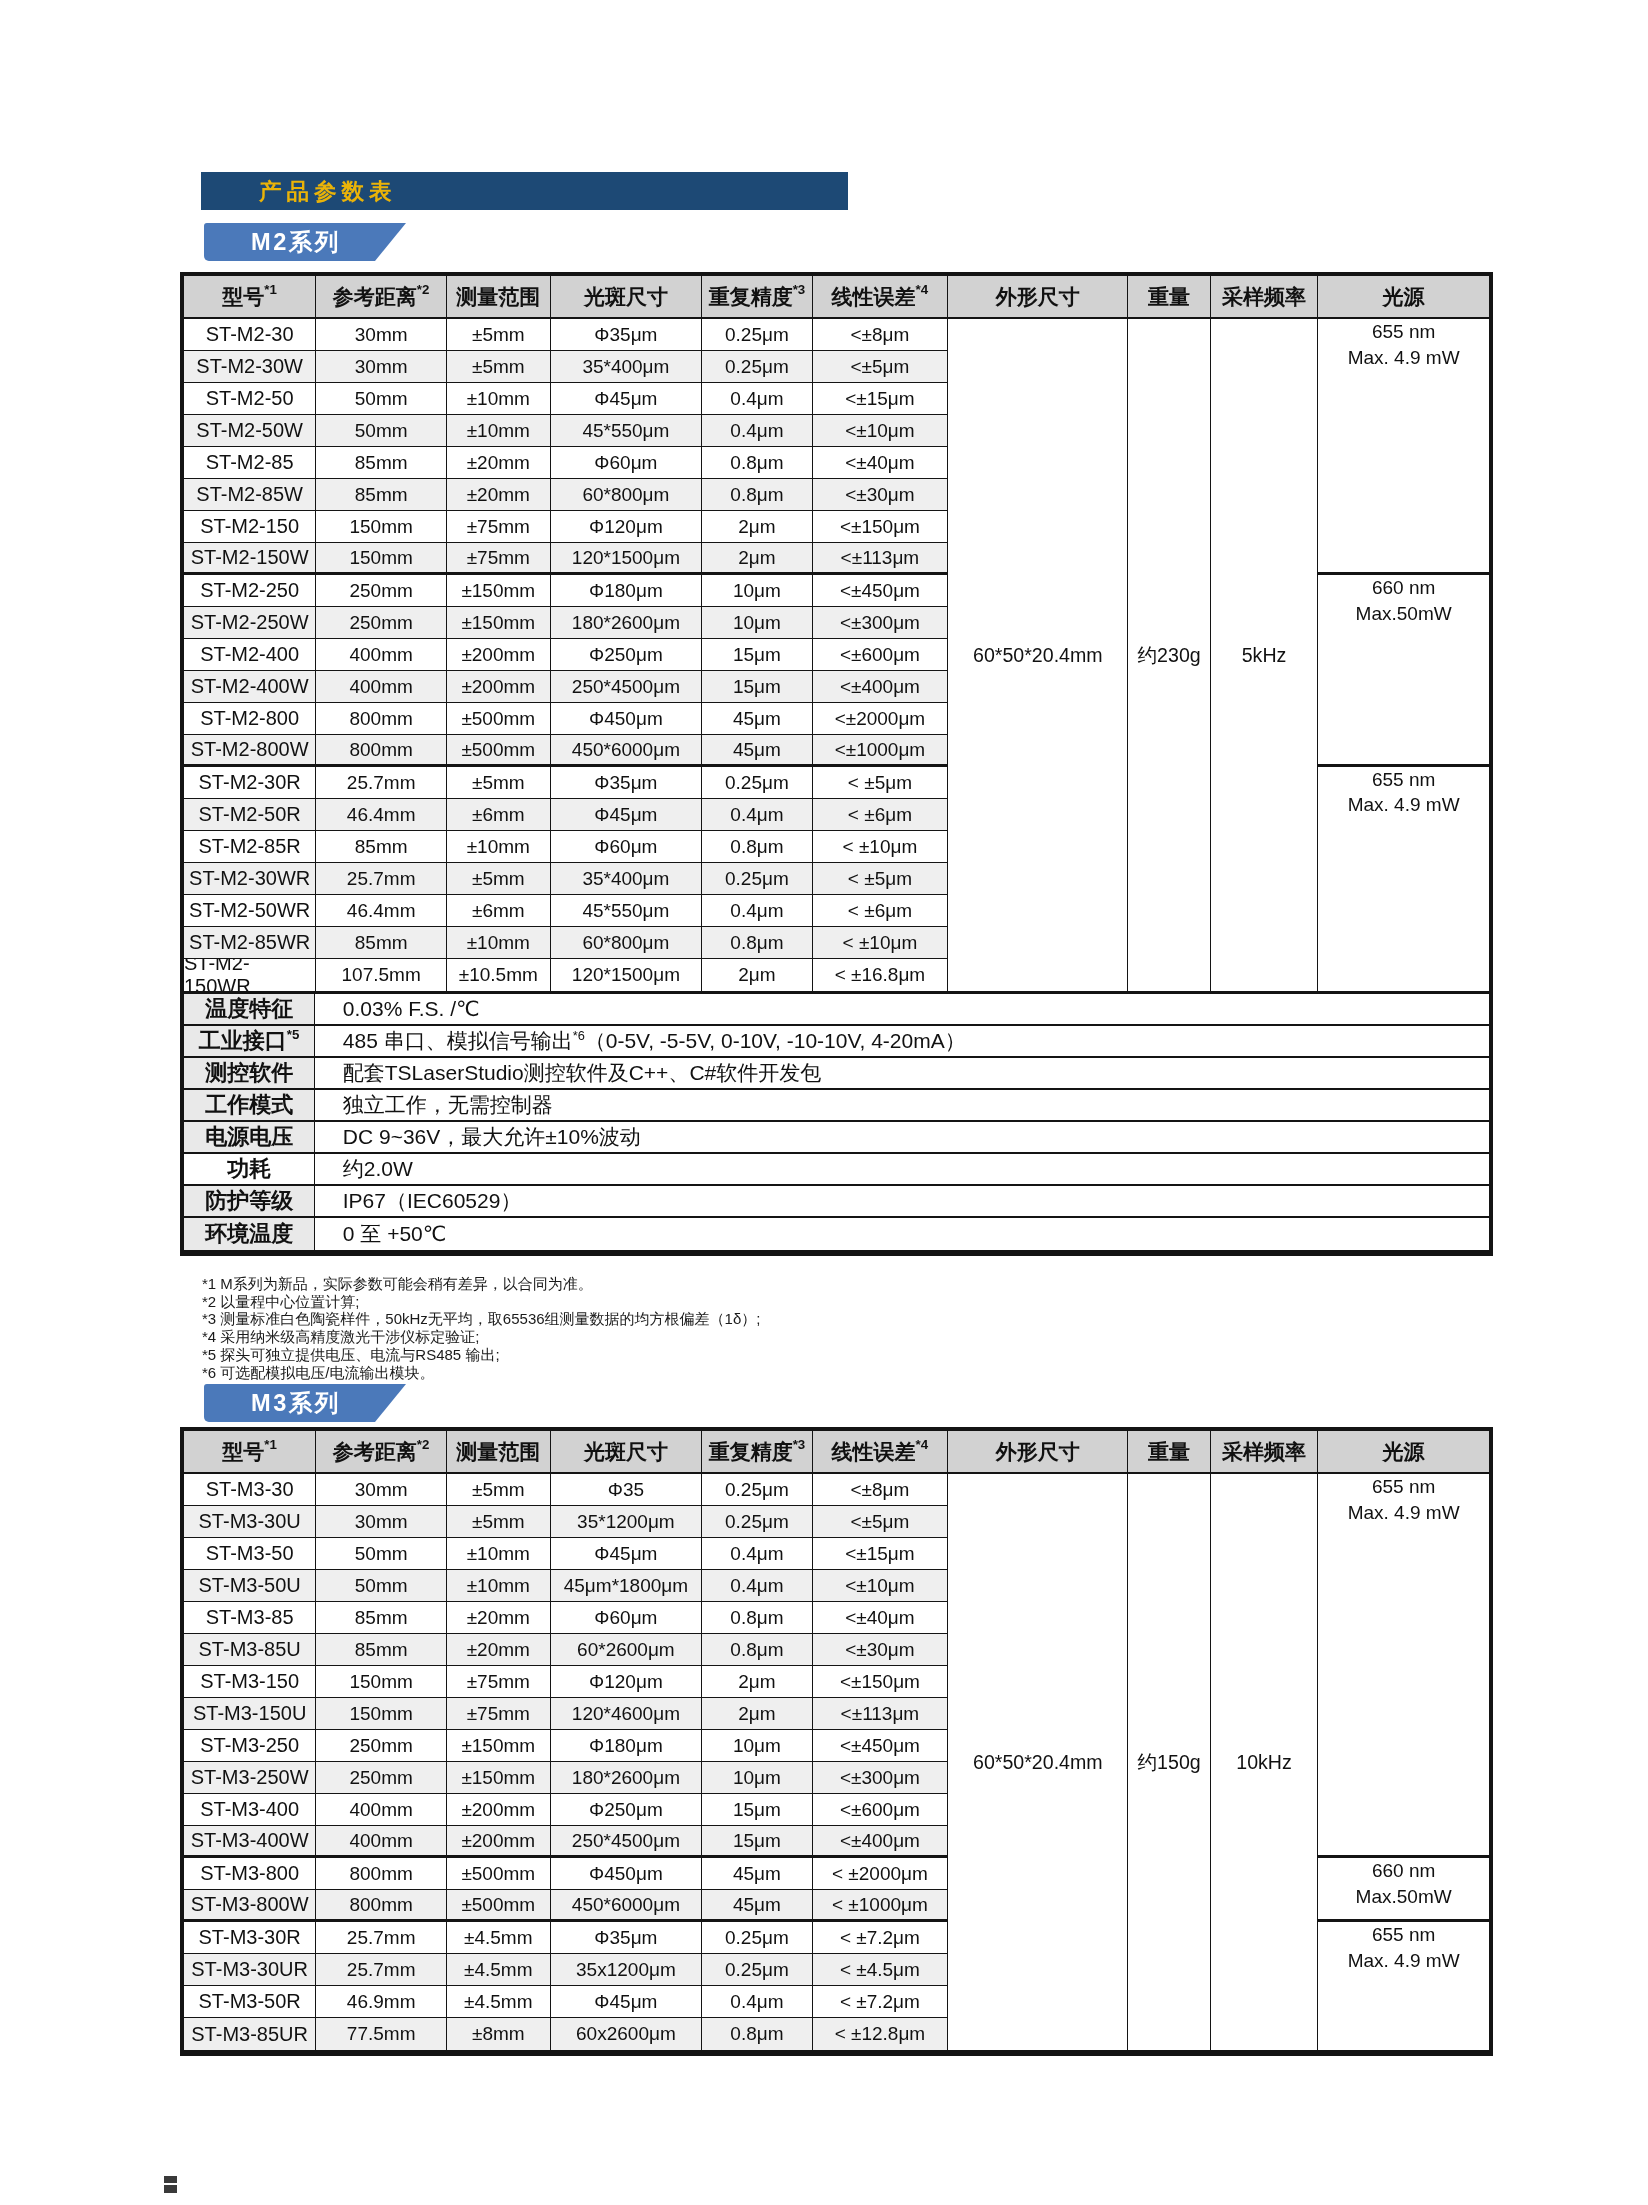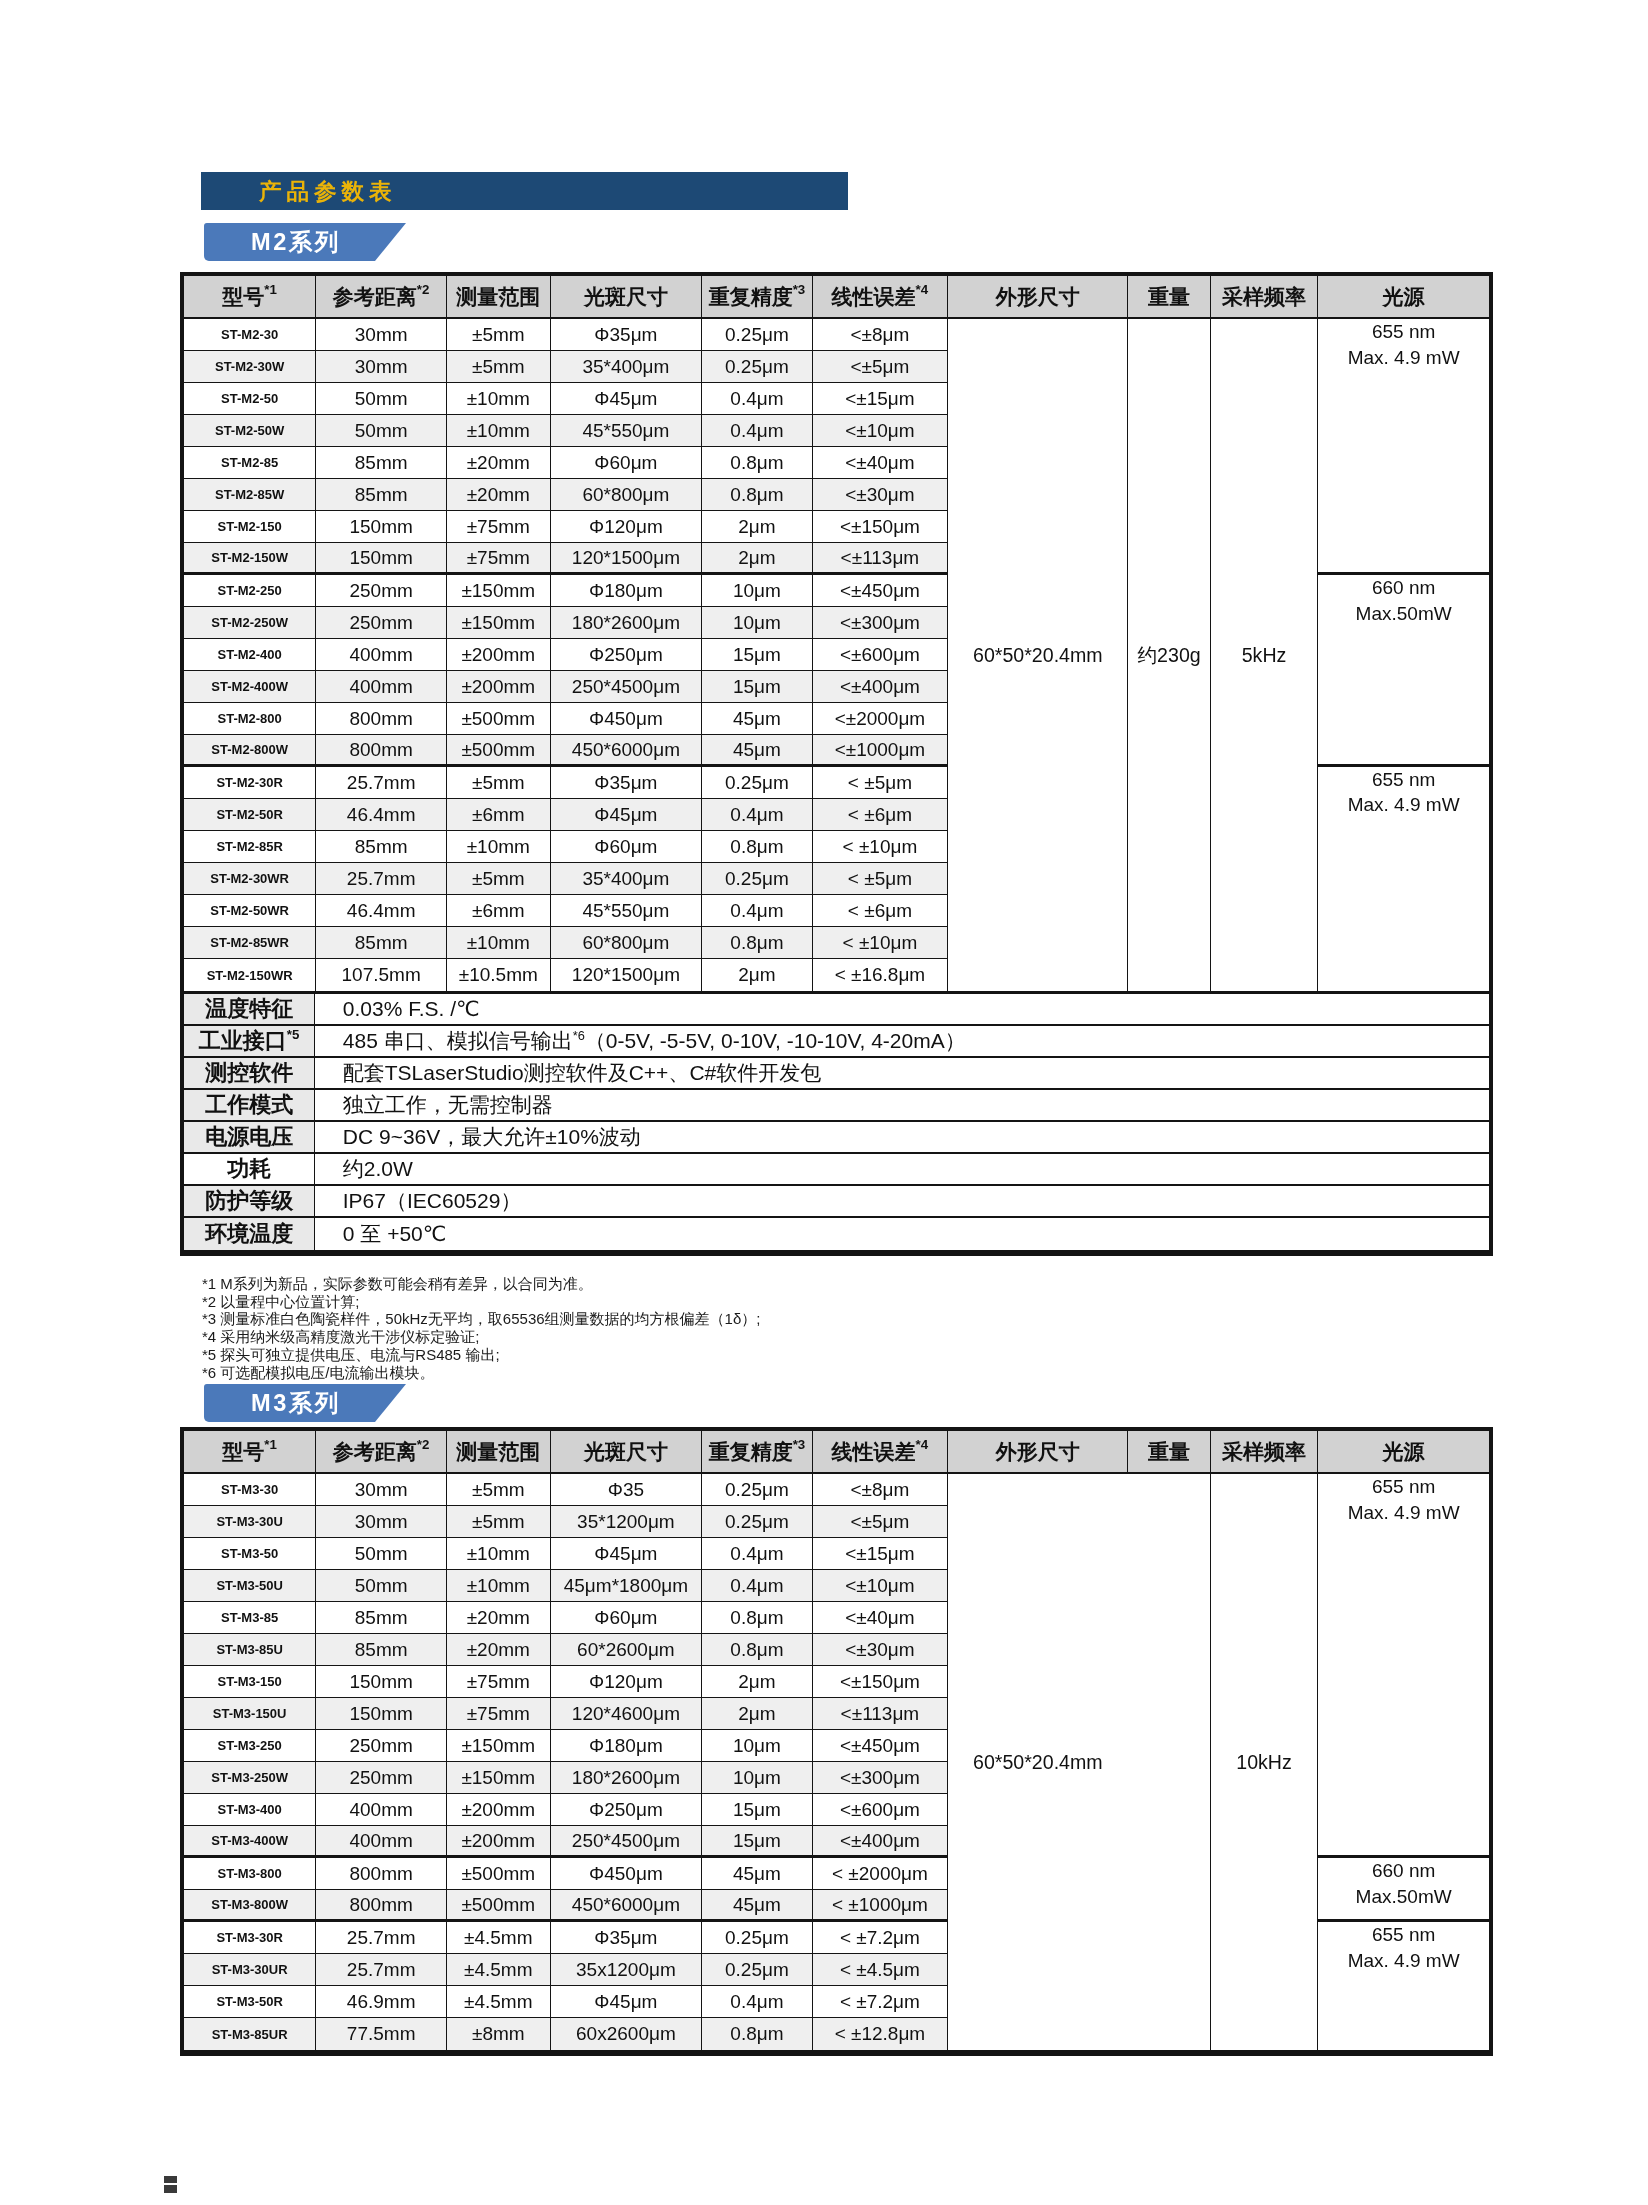--- a/index.html
+++ b/index.html
@@ -62,21 +62,21 @@
   .m2 .rows-host > div:nth-of-type(8),
   .m2 .rows-host > div:nth-of-type(14),
   .m3 .rows-host > div:nth-of-type(12),
   .m3 .rows-host > div:nth-of-type(14) { border-bottom-width:3.9px; }
 
   .cell {
     display:flex; align-items:center; justify-content:center;
     font-size:19px; border-left:1.5px solid #141414; overflow:hidden;
   }
   .cell:first-child { border-left:none; }
-  .cell.model { font-weight:bold; font-size:13px; }
+  .cell.model { font-weight:normal; font-size:20px; }
 
   
   .overlays { position:absolute; inset:0; }
   .ov { position:absolute; top:0; bottom:0; border-left:1.5px solid #141414;
         display:flex; align-items:center; justify-content:center; font-size:19.6px; }
   .ov-dims   { left:58.49%; width:13.8%; }
   .ov-weight { left:72.29%; width:6.32%; }
   .ov-freq   { left:78.61%; width:8.23%; }
   .ov-light  { left:86.84%; right:0; flex-direction:column; padding:0; }
   .light-sec {
@@ -711,20 +711,23 @@
             <div class="cell">±8mm</div>
             <div class="cell">60x2600μm</div>
             <div class="cell">0.8μm</div>
             <div class="cell">&lt; ±12.8μm</div>
           </div>
         </div>
       <div class="overlays">
         <div class="ov ov-dims">
             <span>60*50*20.4mm</span>
           </div>
+        <div class="ov ov-weight">
+            <span>约150g</span>
+          </div>
         <div class="ov ov-freq">
             <span>10kHz</span>
           </div>
         <div class="ov ov-light">
           <div class="light-sec ls1">
               <span>655 nm</span>
               <span>Max. 4.9 mW</span>
             </div>
           <div class="light-sec ls2">
               <span>660 nm</span>

